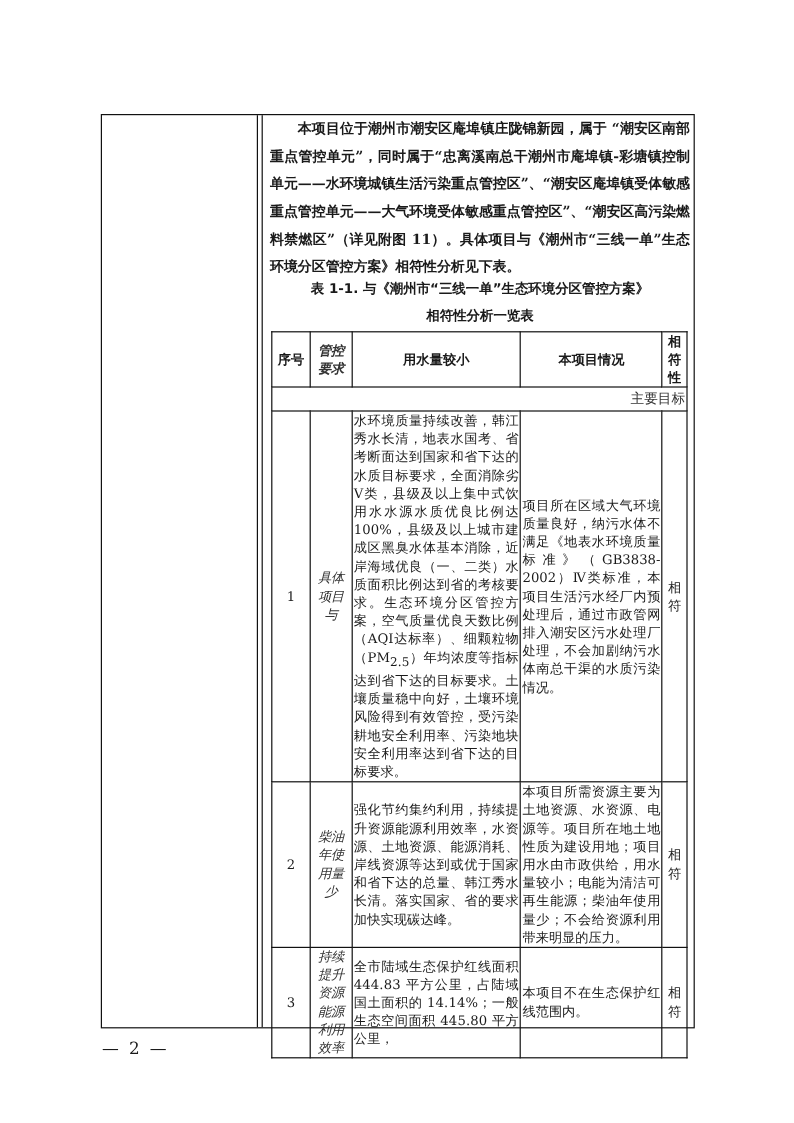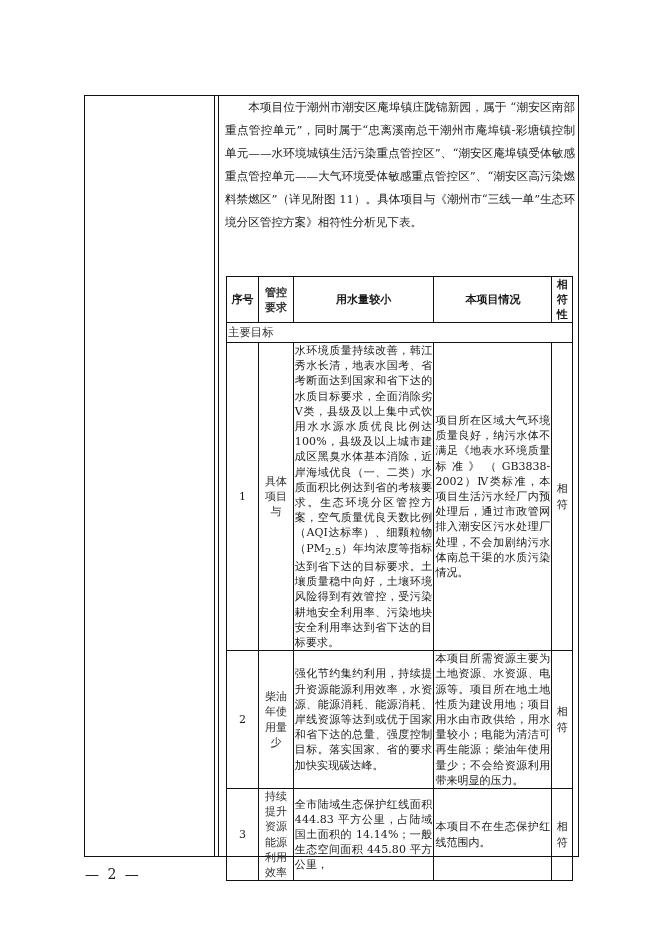--- a/index.html
+++ b/index.html
@@ -6,50 +6,54 @@
   body { width:662px; height:936px; position:relative; overflow:hidden;
          font-family:"DejaVu Serif","Liberation Serif",serif; color:#1a1a1a; }
   .outer { position:absolute; left:84px; top:95px; width:495px; height:762px;
            border:1.5px solid #111; box-sizing:border-box; }
   .outer-left { position:absolute; left:0; top:0; width:130px; height:100%;
                 border-right:1px solid #111; box-sizing:border-box; }
   .outer-right-line { position:absolute; left:133px; top:0; width:0; height:100%;
                       border-left:1px solid #111; }
   .intro { position:absolute; left:140px; top:0; width:350px;
            font-size:11.6px; line-height:23px; text-align:justify; }
-  .intro p { margin:0; text-indent:2em; }
+  .intro p { margin:0; text-indent:2em;font-weight:bold; }
   .caption { position:absolute; left:140px; top:133px; width:350px; text-align:center;
              font-family:"DejaVu Sans","Liberation Sans",sans-serif; font-weight:bold;
              font-size:11.2px; line-height:23px; }
   table.req { position:absolute; left:141px; top:180px; width:347px;
               border-collapse:collapse; font-size:11px; line-height:15.2px; }
   table.req td, table.req th { border:1px solid #111; padding:0 1px; vertical-align:middle; }
   table.req th { font-family:"DejaVu Sans","Liberation Sans",sans-serif; font-weight:bold;
                  font-size:11px; line-height:15px; text-align:center; }
   .c-no { width:30px; text-align:center; }
-  .c-ctrl { width:33px; text-align:center; color:#333; }
+  .c-ctrl { width:33px; text-align:center; color:#333;font-style:italic; }
   .c-req { width:142px; text-align:justify; letter-spacing:0.1px; }
   .c-proj { width:118px; text-align:justify;margin-left:20px; }
   .c-fit { width:18px; text-align:center;margin-left:16px; }
-  .section-row td { text-align:left; font-size:11.4px; line-height:19px; color:#333; }
+  .section-row td { text-align:right; font-size:11.4px; line-height:19px; color:#333; }
   .pagenum { position:absolute; left:85px; top:866px; font-size:14px;
              font-family:"DejaVu Serif","Liberation Serif",serif; letter-spacing:2px; }
   sub { font-size:10px; }
 </style>
 </head>
 <body>
 
 <div class="outer">
   <div class="outer-left"></div>
   <div class="outer-right-line"></div>
 
   <div class="intro">
     <p>本项目位于潮州市潮安区庵埠镇庄陇锦新园，属于 “潮安区南部重点管控单元”，同时属于“忠离溪南总干潮州市庵埠镇-彩塘镇控制单元——水环境城镇生活污染重点管控区”、“潮安区庵埠镇受体敏感重点管控单元——大气环境受体敏感重点管控区”、“潮安区高污染燃料禁燃区”（详见附图 11）。具体项目与《潮州市“三线一单”生态环境分区管控方案》相符性分析见下表。</p>
   </div>
 
+  <div class="caption">
+    <div>表 1-1. 与《潮州市“三线一单”生态环境分区管控方案》</div>
+    <div>相符性分析一览表</div>
+  </div>
 
   <table class="req">
     <tbody>
         <tr>
       <th class="c-no" style="height:44px;">序号</th>
       <th class="c-ctrl">管控要求</th>
       <th class="c-req">用水量较小</th>
       <th class="c-proj">本项目情况</th>
       <th class="c-fit">相符性</th>
     </tr>
@@ -59,21 +63,21 @@
     <tr>
       <td class="c-no">1</td>
       <td class="c-ctrl">具体项目与</td>
       <td class="c-req"><span>水环境质量持续改善，韩江秀水长清，地表水国考、省考断面达到国家和省下达的水质目标要求，全面消除劣Ⅴ类，县级及以上集中式饮用水水源水质优良比例达100%，县级及以上城市建成区黑臭水体基本消除，近岸海域优良（一、二类）水质面积比例达到省的考核要求。生态环境分区管控方案，空气质量优良天数比例（AQI达标率）、细颗粒物（PM</span><sub>2.5</sub><span>）年均浓度等指标达到省下达的目标要求。土壤质量稳中向好，土壤环境风险得到有效管控，受污染耕地安全利用率、污染地块安全利用率达到省下达的目标要求。</span></td>
       <td class="c-proj">项目所在区域大气环境质量良好，纳污水体不满足《地表水环境质量标准》（GB3838-2002）Ⅳ类标准，本项目生活污水经厂内预处理后，通过市政管网排入潮安区污水处理厂处理，不会加剧纳污水体南总干渠的水质污染情况。</td>
       <td class="c-fit">相符</td>
     </tr>
     <tr>
       <td class="c-no">2</td>
       <td class="c-ctrl">柴油年使用量少</td>
-      <td class="c-req">强化节约集约利用，持续提升资源能源利用效率，水资源、能源消耗、能源消耗、岸线资源等达到或优于国家和省下达的总量、强度控制目标。落实国家、省的要求加快实现碳达峰。</td>
+      <td class="c-req">强化节约集约利用，持续提升资源能源利用效率，水资源、土地资源、能源消耗、岸线资源等达到或优于国家和省下达的总量、韩江秀水长清。落实国家、省的要求加快实现碳达峰。</td>
       <td class="c-proj">本项目所需资源主要为土地资源、水资源、电源等。项目所在地土地性质为建设用地；项目用水由市政供给，用水量较小；电能为清洁可再生能源；柴油年使用量少；不会给资源利用带来明显的压力。</td>
       <td class="c-fit">相符</td>
     </tr>
     <tr>
       <td class="c-no">3</td>
       <td class="c-ctrl">持续提升资源能源利用效率</td>
       <td class="c-req">全市陆域生态保护红线面积444.83 平方公里，占陆域国土面积的 14.14%；一般生态空间面积 445.80 平方公里，</td>
       <td class="c-proj" style="vertical-align:middle;">本项目不在生态保护红线范围内。</td>
       <td class="c-fit">相符</td>
     </tr>

